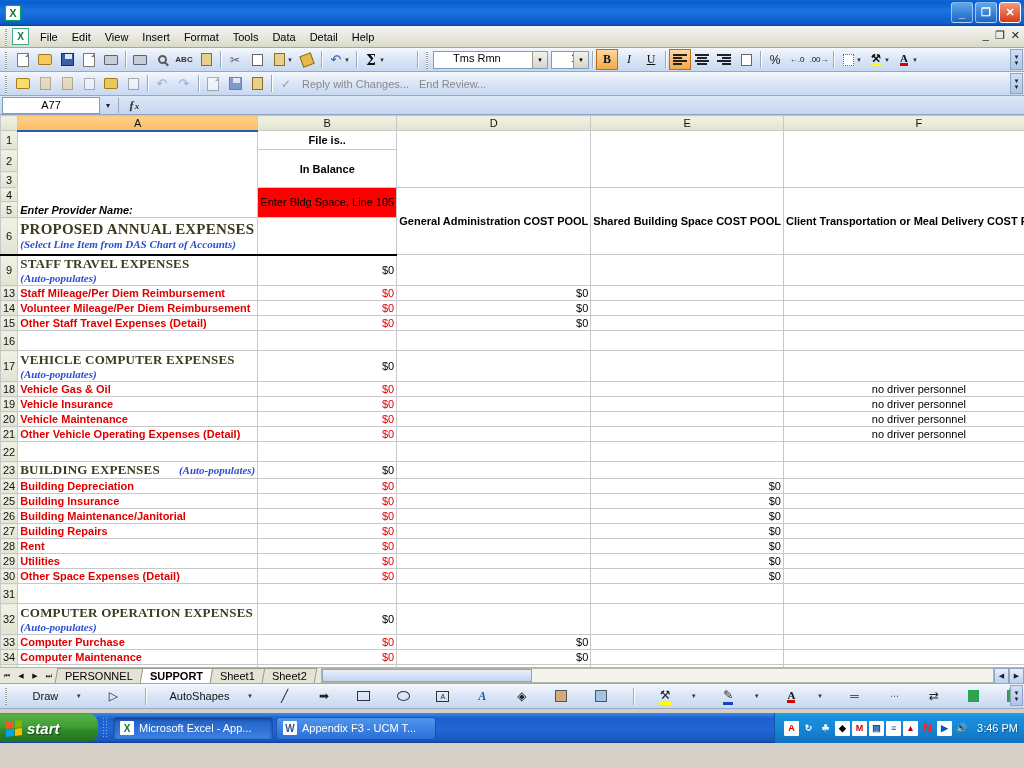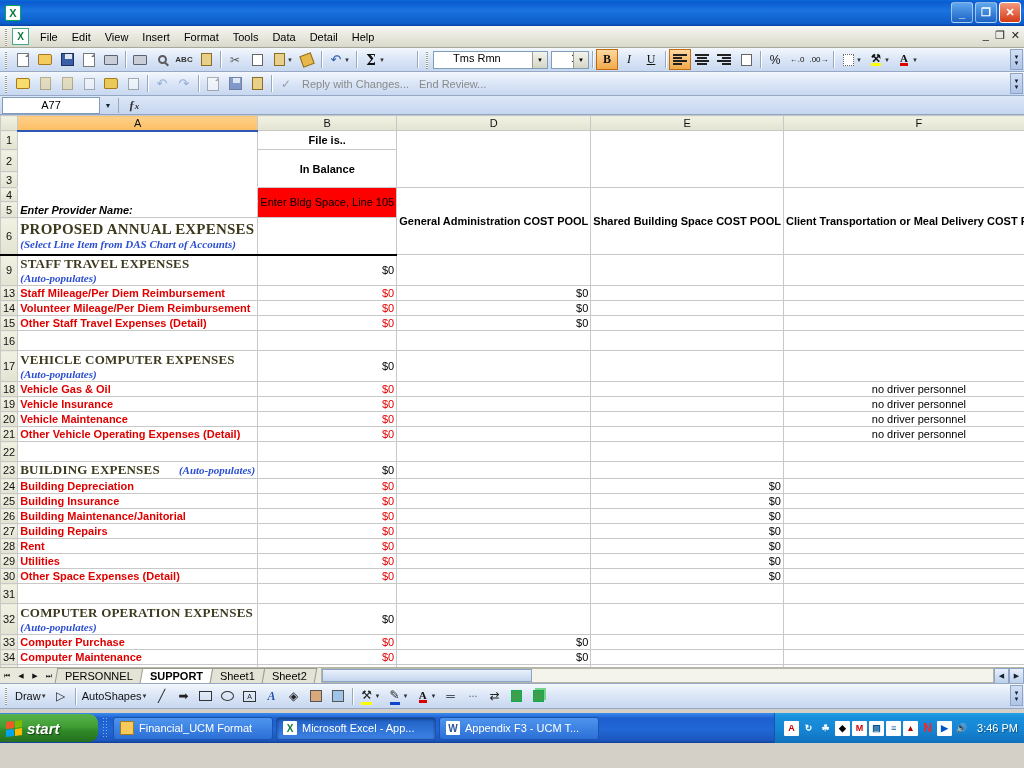--- a/index.html
+++ b/index.html
@@ -159,21 +159,21 @@
     background:#E4E4D6;border:1px solid #9a9a8e;border-bottom:0;margin-right:-1px;
     transform:skewX(-10deg);}
   .sheettab span{transform:skewX(10deg);}
   .sheettab.active{background:#fff;font-weight:bold;}
   #hsb{flex:1;height:15px;margin-left:6px;background:#F4F4ED;border:1px solid #b5b5a8;position:relative;display:flex;}
   #hthumb{width:210px;background:linear-gradient(180deg,#E9F1FB,#C3D5EE);border:1px solid #8fa4c4;}
 
   
   #drawbar{height:26px;width:100%;display:flex;align-items:center;
     background:linear-gradient(180deg,#F4F8FD 0%,#DCE7F7 45%,#C8D8F0 100%);
-    border-top:1px solid #96a8c4;border-bottom:1px solid #96a8c4;position:relative;}
+    border-top:1px solid #96a8c4;border-bottom:1px solid #96a8c4;position:relative;justify-content:space-between;}
   .dw-text{font-size:11px;color:#111;padding:0 3px;}
   .dw-ico{width:22px;height:22px;display:flex;align-items:center;justify-content:center;font-size:12px;color:#222;}
 
   
   #statusstrip{height:4px;background:#d4d0c8;}
   #taskbar{height:30px;width:100%;
     background:linear-gradient(180deg,#3C8BEE 0%,#2A74DE 9%,#1E5FCF 18%,#2167D6 55%,#1B56BD 92%,#123E96 100%);
     display:flex;align-items:center;position:relative;}
   #startbtn{height:28px;min-width:98px;display:flex;align-items:center;padding:0 14px 0 6px;
     background:linear-gradient(180deg,#58B14C 0%,#3F9E34 45%,#2F8A27 60%,#256F1F 100%);
@@ -811,24 +811,20 @@
   <div id="startbtn">
     <span class="flag">
       <i style="background:#F05A28"></i>
         <i style="background:#7FBA00"></i>
         <i style="background:#00A4EF"></i>
         <i style="background:#FFB900"></i>
     </span>
     <span>start</span>
   </div>
   <div class="tbgrip"></div>
-  <div class="taskbtn">
-    <span class="ti" style="background:#F6CB5E;border:1px solid #A8791A"></span>
-    <span>Financial_UCM Format</span>
-  </div>
   <div class="taskbtn active">
     <span class="ti" style="background:#fff;color:#0c7a3e">X</span>
     <span>Microsoft Excel - App...</span>
   </div>
   <div class="taskbtn">
     <span class="ti" style="background:#fff;color:#2B579A">W</span>
     <span>Appendix F3 - UCM T...</span>
   </div>
   <div id="tray">
     <span class="trayico" style="background:#fff;color:#c00">A</span>

